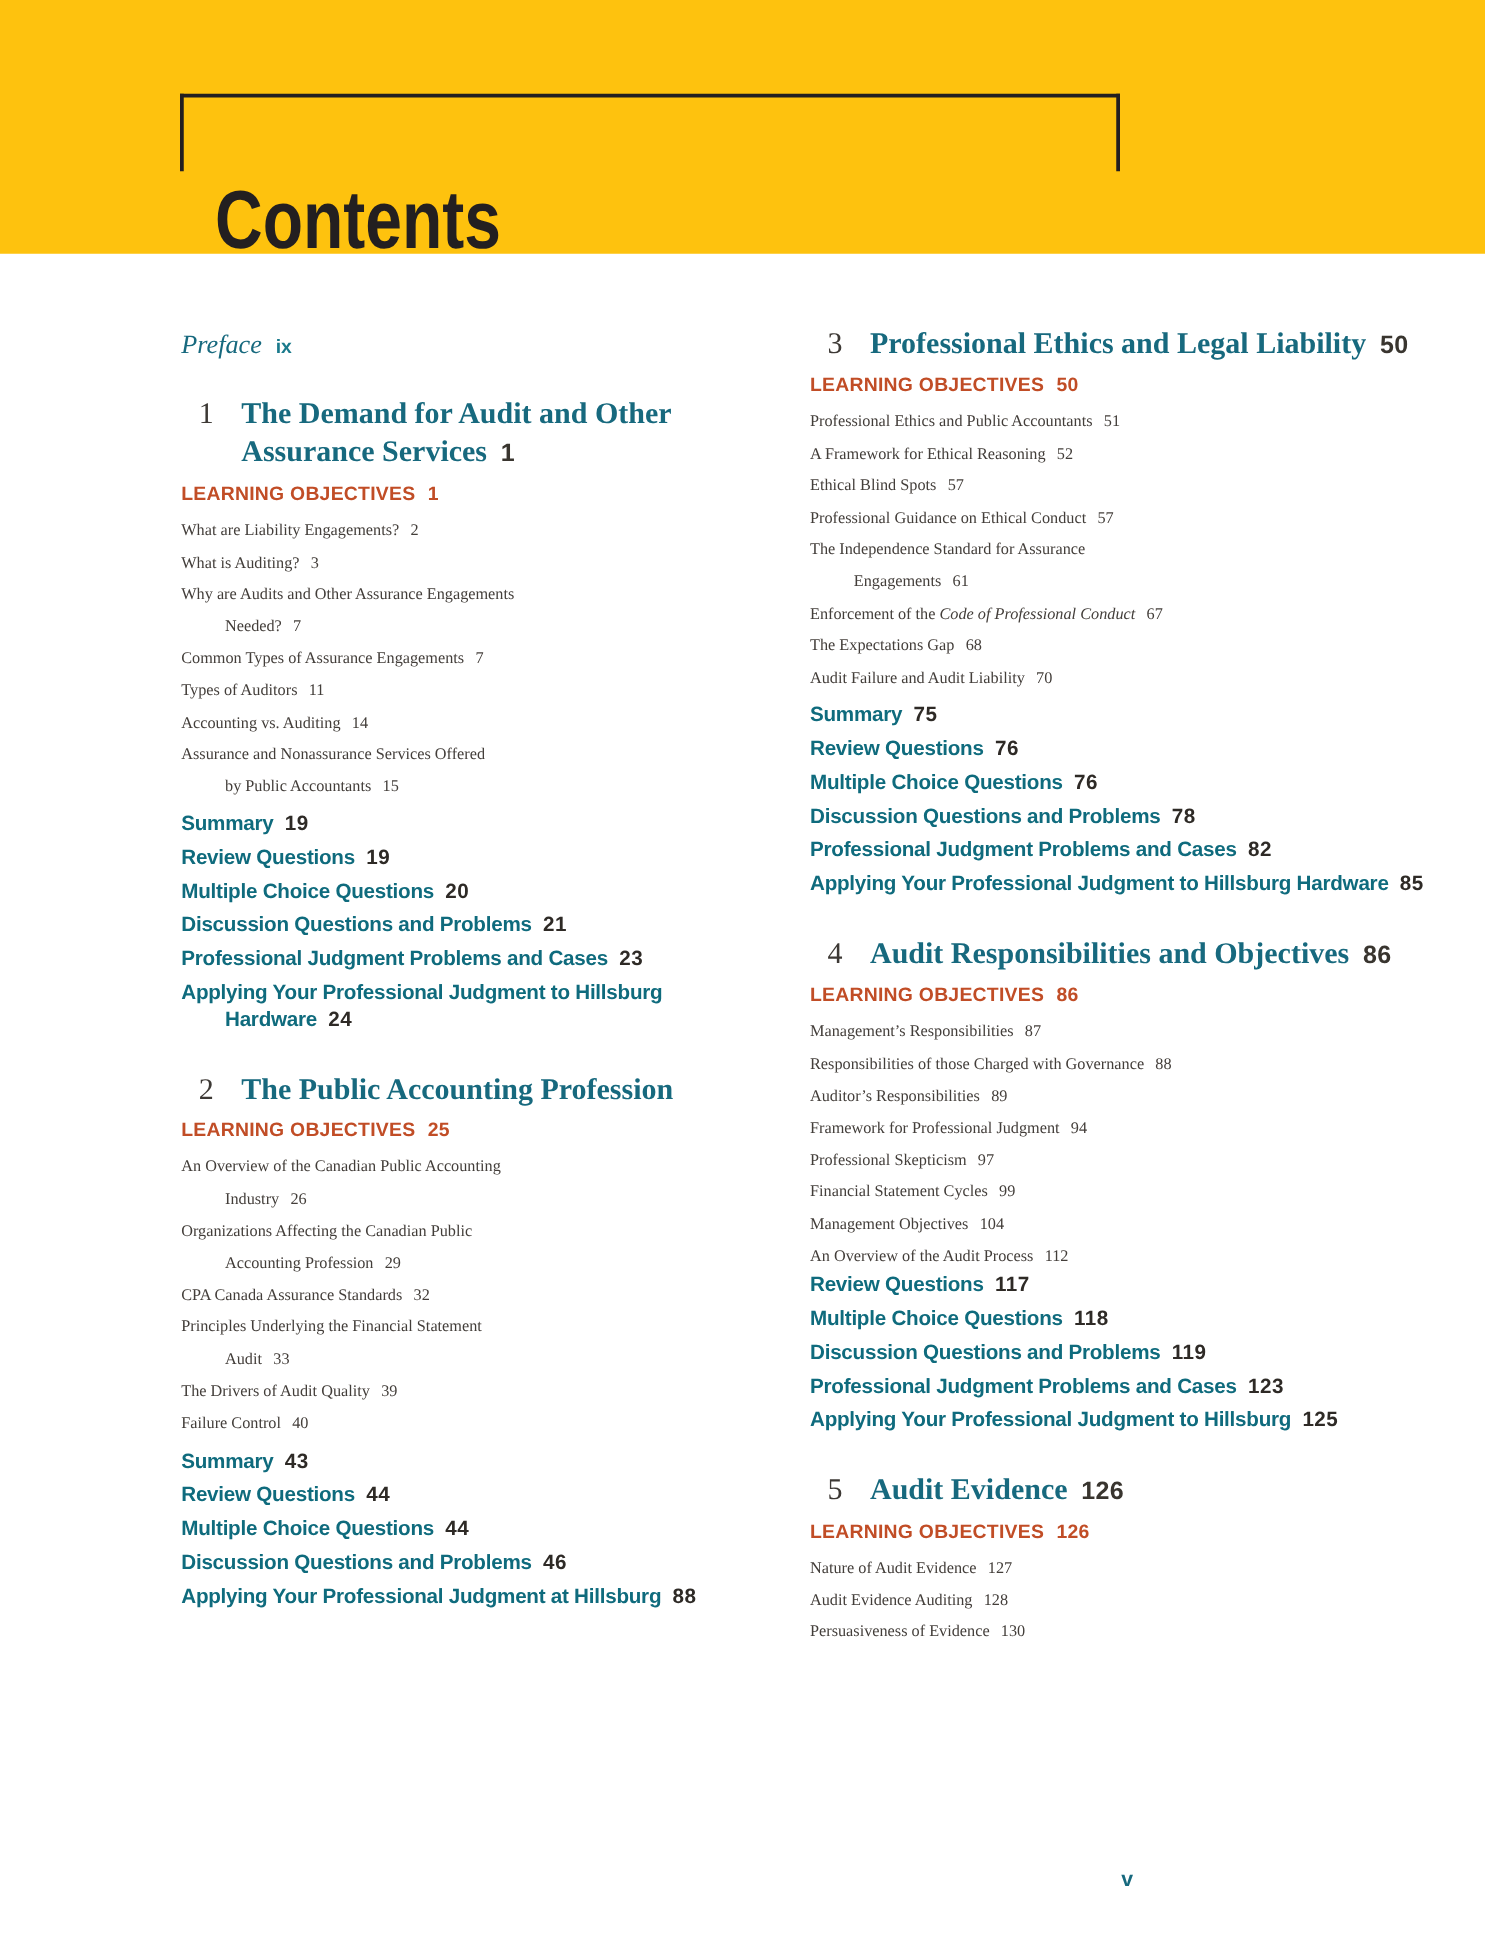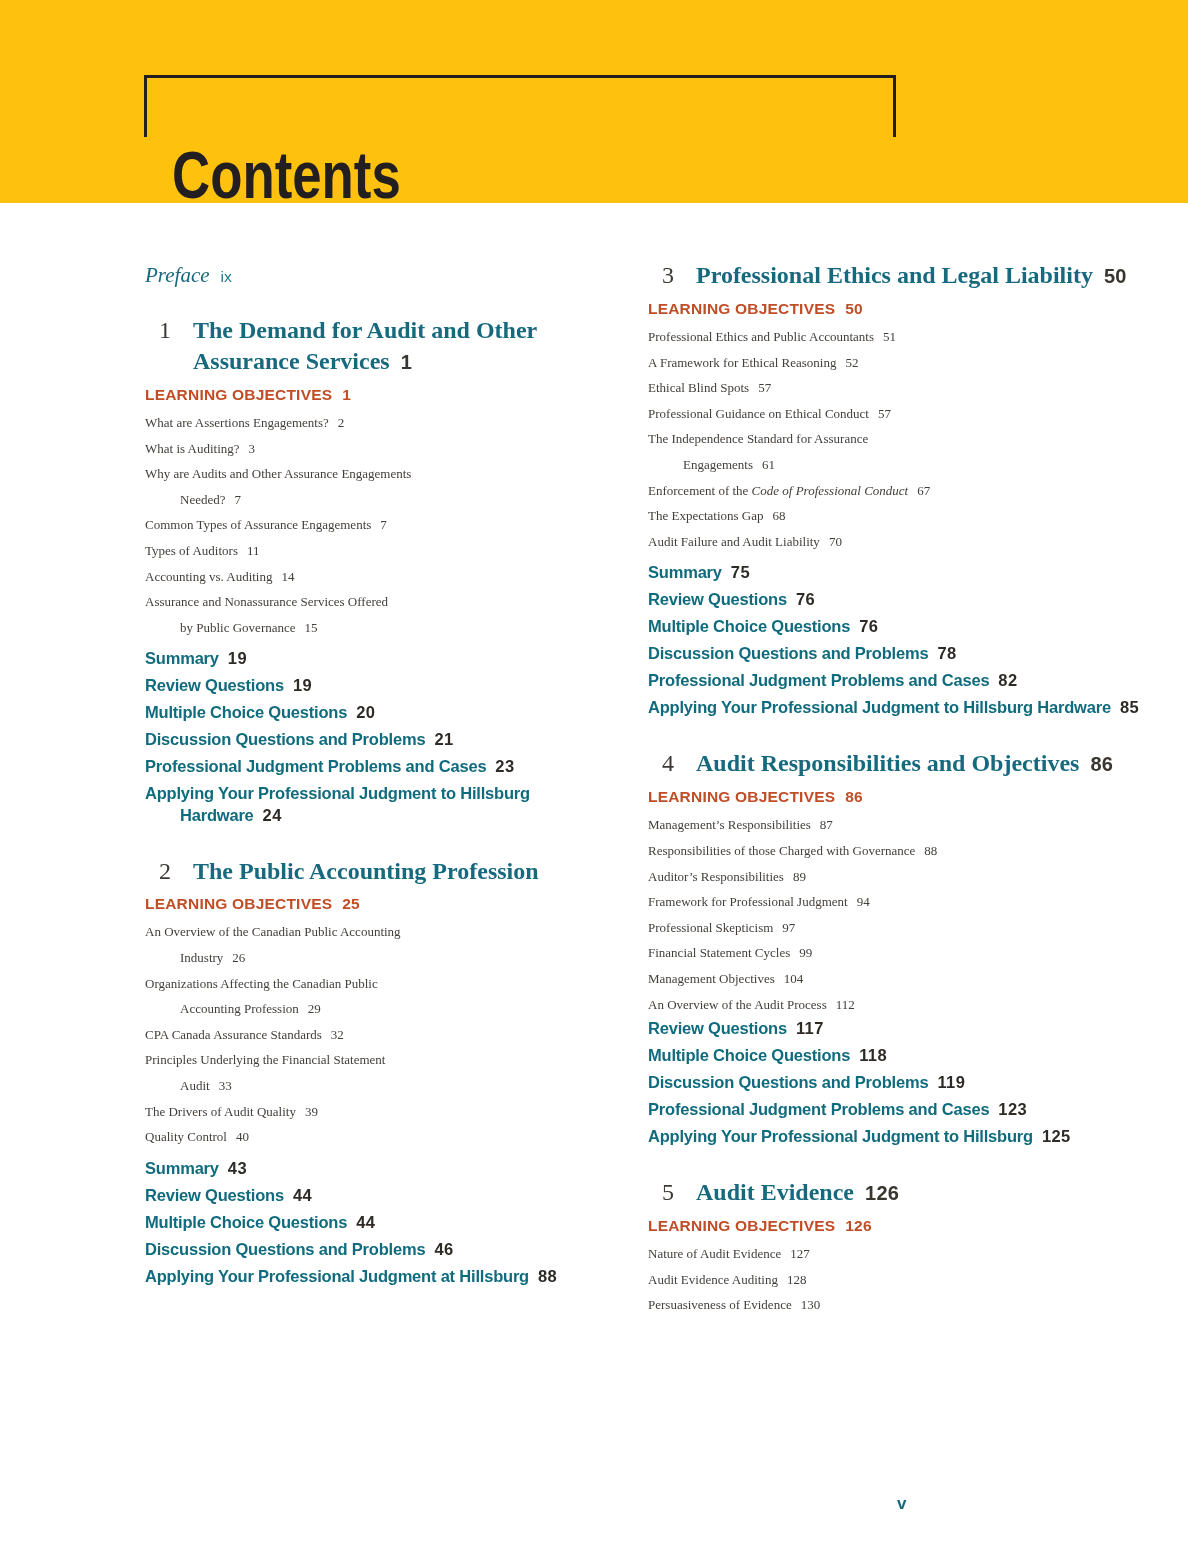--- a/index.html
+++ b/index.html
@@ -34,21 +34,21 @@
   #col-right{left:648px;top:260px;}
 
   .preface{
     font-style:italic;color:#17697E;
     font-size:21px;line-height:26px;margin-bottom:25px;
     white-space:nowrap;
   }
   .preface .pg{
     font-style:normal;
     font-family:"Liberation Sans", sans-serif;
-    font-weight:normal;font-size:15.5px;
+    font-weight:bold;font-size:15.5px;
     color:#1A7A8C;margin-left:11px;
   }
 
   .chapter + .chapter{margin-top:30px;}
 
   .ch-head{
     display:flex;align-items:flex-start;
     margin-bottom:7px;
   }
   .ch-num{
@@ -113,41 +113,41 @@
 <div class="chapter">
       <div class="ch-head">
         <span class="ch-num">1</span>
         <span class="ch-title">
           <div class="line"><span class="txt">The Demand for Audit and Other</span></div>
           <div class="line"><span class="txt">Assurance Services</span><span class="ch-page">1</span></div>
         </span>
       </div>
       <div class="lo"><span class="lo-label">LEARNING OBJECTIVES</span><span class="lo-page">1</span></div>
       <div class="item">
-        <div class="line"><span class="txt">What are Assertions Engagements?</span><span class="pg">2</span></div>
+        <div class="line"><span class="txt">What are Liability Engagements?</span><span class="pg">2</span></div>
       </div>
       <div class="item">
         <div class="line"><span class="txt">What is Auditing?</span><span class="pg">3</span></div>
       </div>
       <div class="item">
         <div class="line"><span class="txt">Why are Audits and Other Assurance Engagements</span></div>
         <div class="line cont"><span class="txt">Needed?</span><span class="pg">7</span></div>
       </div>
       <div class="item">
         <div class="line"><span class="txt">Common Types of Assurance Engagements</span><span class="pg">7</span></div>
       </div>
       <div class="item">
         <div class="line"><span class="txt">Types of Auditors</span><span class="pg">11</span></div>
       </div>
       <div class="item">
         <div class="line"><span class="txt">Accounting vs. Auditing</span><span class="pg">14</span></div>
       </div>
       <div class="item">
         <div class="line"><span class="txt">Assurance and Nonassurance Services Offered</span></div>
-        <div class="line cont"><span class="txt">by Public Governance</span><span class="pg">15</span></div>
+        <div class="line cont"><span class="txt">by Public Accountants</span><span class="pg">15</span></div>
       </div>
       <div class="em-item first-end">
         <div class="line"><span class="txt">Summary</span><span class="pg">19</span></div>
       </div>
       <div class="em-item">
         <div class="line"><span class="txt">Review Questions</span><span class="pg">19</span></div>
       </div>
       <div class="em-item">
         <div class="line"><span class="txt">Multiple Choice Questions</span><span class="pg">20</span></div>
       </div>
@@ -182,21 +182,21 @@
         <div class="line"><span class="txt">CPA Canada Assurance Standards</span><span class="pg">32</span></div>
       </div>
       <div class="item">
         <div class="line"><span class="txt">Principles Underlying the Financial Statement</span></div>
         <div class="line cont"><span class="txt">Audit</span><span class="pg">33</span></div>
       </div>
       <div class="item">
         <div class="line"><span class="txt">The Drivers of Audit Quality</span><span class="pg">39</span></div>
       </div>
       <div class="item">
-        <div class="line"><span class="txt">Quality Control</span><span class="pg">40</span></div>
+        <div class="line"><span class="txt">Failure Control</span><span class="pg">40</span></div>
       </div>
       <div class="em-item first-end">
         <div class="line"><span class="txt">Summary</span><span class="pg">43</span></div>
       </div>
       <div class="em-item">
         <div class="line"><span class="txt">Review Questions</span><span class="pg">44</span></div>
       </div>
       <div class="em-item">
         <div class="line"><span class="txt">Multiple Choice Questions</span><span class="pg">44</span></div>
       </div>

